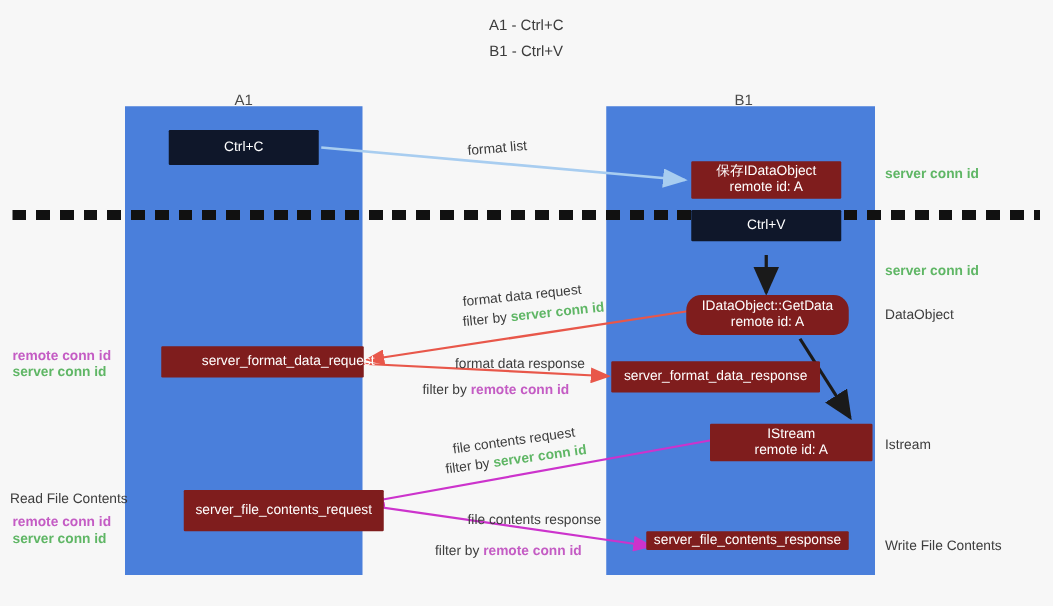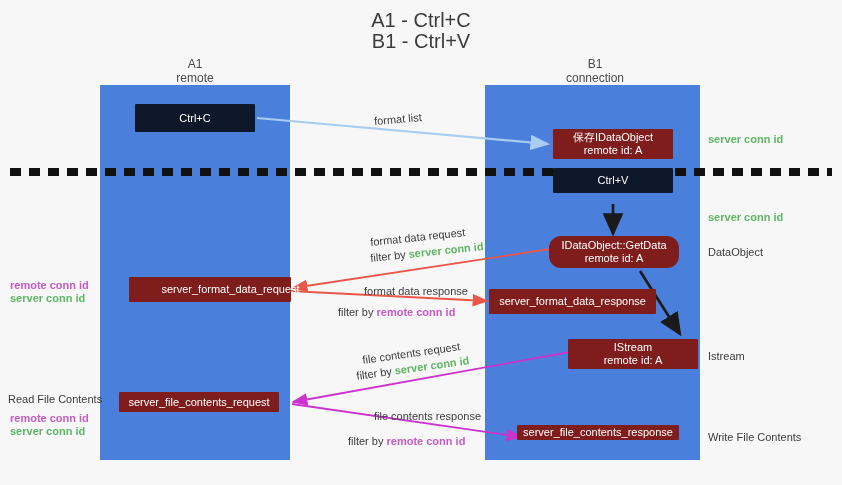--- a/index.html
+++ b/index.html
@@ -11,21 +11,21 @@
     position:relative;
     color:#3c3c3c;
   }
   #stage{position:absolute;left:0;top:0;width:842px;height:485px;}
   svg#wires{position:absolute;left:0;top:0;width:842px;height:485px;pointer-events:none;}
 
   .lane{position:absolute;background:#4a7fdb;}
   .lane-title{
     position:absolute;text-align:center;font-size:12px;color:#4b4b4b;line-height:14px;
   }
-  .lane-title .big{display:block;}
+  .lane-title .big{display:block;margin-top:16px;}
   .lane-title .sub{display:block;}
 
   .node{
     position:absolute;box-sizing:border-box;
     display:flex;flex-direction:column;align-items:center;justify-content:center;
     color:#ffffff;font-size:11px;line-height:13px;text-align:center;
     border-radius:1px;
   }
   .node.green{background:#0f172a;}
   .node.orange{background:#7f1d1d;}
@@ -35,21 +35,21 @@
   .ann.dark{color:#3c3c3c;text-align:center;}
   .ann.green{color:#5fb665;font-weight:bold;}
   .ann.purple{color:#c45cc4;font-weight:bold;}
 
   .edge-label{position:absolute;font-size:11px;line-height:14px;white-space:nowrap;color:#3c3c3c;}
   .edge-label .g{color:#5fb665;font-weight:bold;}
   .edge-label .p{color:#c45cc4;font-weight:bold;}
 
   #title{
     position:absolute;left:0;top:10px;width:842px;text-align:center;
-    font-size:20px;line-height:21px;color:#3c3c3c;
+    font-size:12px;line-height:21px;color:#3c3c3c;
   }
   #title span{display:block;}
 
   .dashrow{
     position:absolute;left:10px;top:168px;width:822px;height:8px;
     background-image:repeating-linear-gradient(to right,#111 0px,#111 11px,transparent 11px,transparent 19px);
   }
 </style>
 </head>
 <body>
@@ -130,21 +130,21 @@
 
   <div class="node orange" style="left:489px;top:289px;width:167px;height:25px;">
     <div>server_format_data_response</div>
   </div>
 
   <div class="node orange" style="left:568px;top:339px;width:130px;height:30px;">
     <div>IStream</div>
     <div class="l2">remote id: A</div>
   </div>
 
-  <div class="node orange" style="left:119px;top:392px;width:160px;height:20px;">
+  <div class="node orange" style="left:147px;top:392px;width:160px;height:33px;">
     <div>server_file_contents_request</div>
   </div>
 
   <div class="node orange" style="left:517px;top:425px;width:162px;height:15px;">
     <div>server_file_contents_response</div>
   </div>
 
   <div class="edge-label" style="left:374px;top:112px;transform:rotate(-5deg);">format list</div>
 
   <div class="edge-label" style="left:370px;top:230px;transform:rotate(-6deg);">format data request</div>

